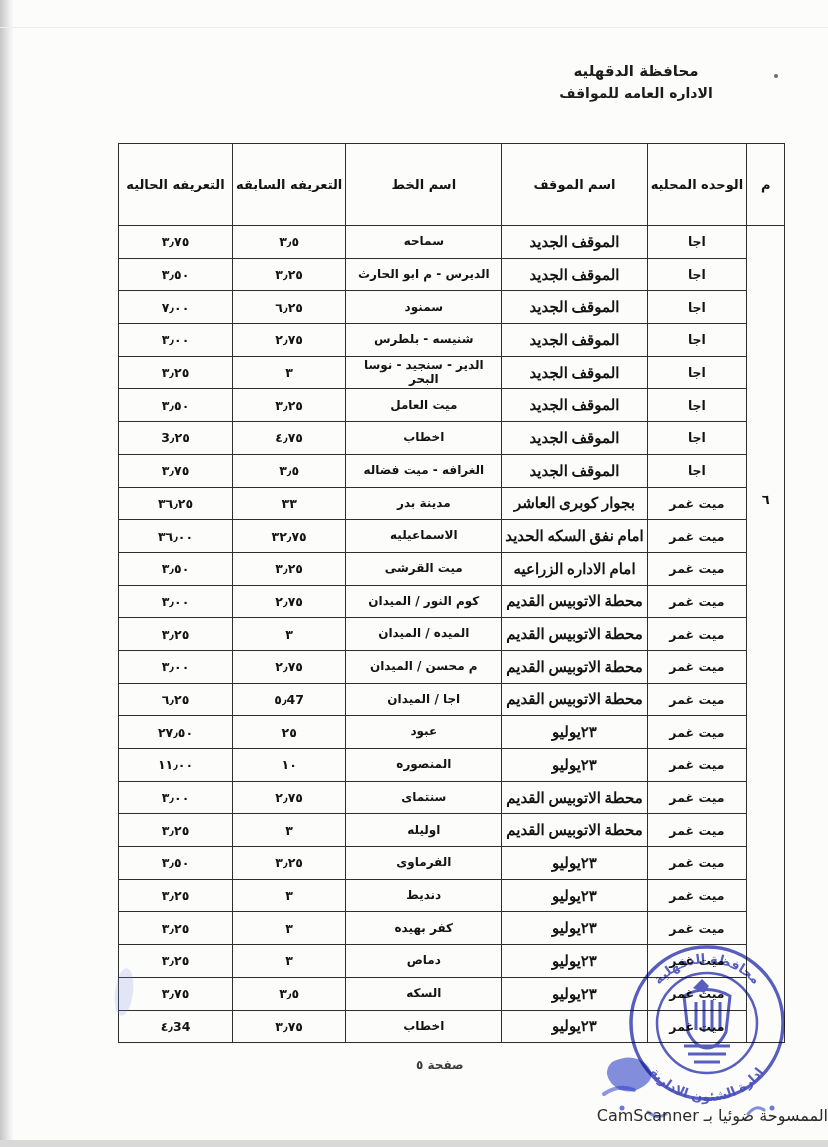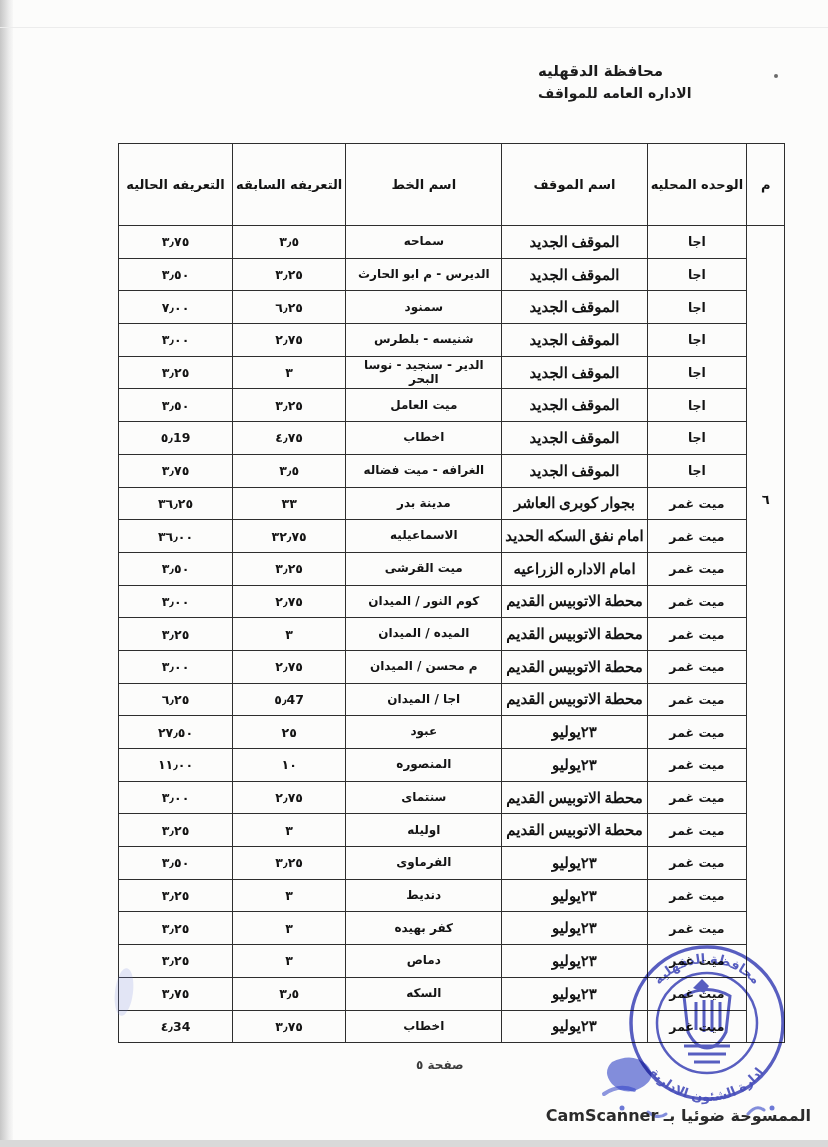--- a/index.html
+++ b/index.html
@@ -7,21 +7,21 @@
     width:828px;height:1147px;position:relative;overflow:hidden;
     background:#fcfcfb;
     font-family:"DejaVu Sans",sans-serif;
     color:#1c1c1c;
   }
   .edge-left{position:absolute;left:0;top:0;width:13px;height:1147px;
     background:linear-gradient(90deg,#c6c6c6,#ececec 70%,#f8f8f7);}
   .edge-bottom{position:absolute;left:0;bottom:0;width:828px;height:7px;background:#d9d9d9;}
   .edge-top{position:absolute;left:0;top:27px;width:828px;height:1px;background:#ececec;}
 
-  .doc-title{position:absolute;top:60px;left:538px;width:196px;text-align:left;
+  .doc-title{position:absolute;top:60px;left:538px;width:196px;text-align:center;
     direction:rtl;font-weight:bold;line-height:1.55;}
   .doc-title .t1{font-size:15px;}
   .doc-title .t2{font-size:14px;}
 
   .corner-dot{position:absolute;left:774px;top:74px;width:4px;height:4px;border-radius:50%;
     background:#3a3a3a;opacity:.75;}
 
   .tariff-table{position:absolute;left:118px;top:143px;border-collapse:collapse;
     table-layout:fixed;direction:rtl;}
   .tariff-table th,.tariff-table td{
@@ -33,22 +33,22 @@
   .tariff-table tbody td{font-size:12.5px;}
   .tariff-table td.c-line{white-space:normal;line-height:1.12;font-size:12px;}
   .tariff-table td.c-station{font-size:15px;font-family:Liberation Serif, serif;}
   .tariff-table td.m-cell{position:relative;white-space:normal;padding:0;}
   .m-cell .group-index{position:absolute;top:266px;left:0;right:0;text-align:center;
     font-size:13px;font-weight:bold;}
 
   .page-number{position:absolute;left:416px;top:1058px;direction:rtl;
     font-size:12px;color:#3c3c3c;font-weight:bold;letter-spacing:.5px;}
 
-  .scan-footer{position:absolute;right:17px;top:1106px;direction:rtl;
-    font-size:16px;color:#2b2b2b;font-weight:700;margin-left:12px;}
+  .scan-footer{position:absolute;right:0;top:1106px;direction:rtl;
+    font-size:16px;color:#2b2b2b;font-weight:400;margin-left:12px;}
 
   .ink-overlay,.stamp-svg{position:absolute;pointer-events:none;}
   .ink-overlay{left:0;top:0;width:828px;height:1147px;}
   .stamp-svg{left:592px;top:918px;width:230px;height:215px;mix-blend-mode:multiply;opacity:.88;}
 </style>
 </head>
 <body>
 
 <div class="edge-left"></div>
 <div class="edge-top"></div>
@@ -124,21 +124,21 @@
         <td class="c-station">الموقف الجديد</td>
         <td class="c-line">ميت العامل</td>
         <td class="c-previous">٣٫٢٥</td>
         <td class="c-current">٣٫٥٠</td>
       </tr>
       <tr>
         <td class="c-unit">اجا</td>
         <td class="c-station">الموقف الجديد</td>
         <td class="c-line">اخطاب</td>
         <td class="c-previous">٤٫٧٥</td>
-        <td class="c-current">٥٫19</td>
+        <td class="c-current">3٫٢٥</td>
       </tr>
       <tr>
         <td class="c-unit">اجا</td>
         <td class="c-station">الموقف الجديد</td>
         <td class="c-line">الغرافه - ميت فضاله</td>
         <td class="c-previous">٣٫٥</td>
         <td class="c-current">٣٫٧٥</td>
       </tr>
       <tr>
         <td class="c-unit">ميت غمر</td>

